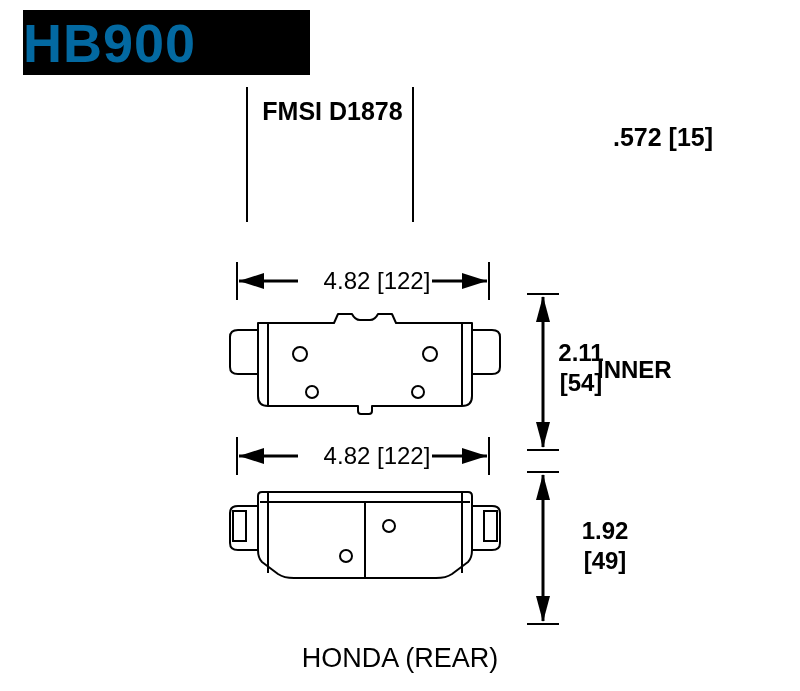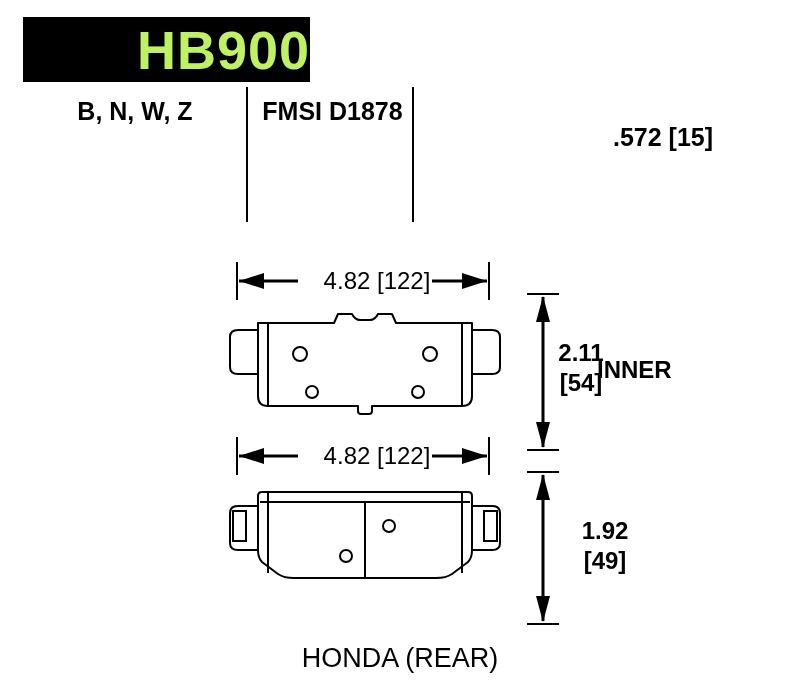--- a/index.html
+++ b/index.html
@@ -5,23 +5,23 @@
   html,body{margin:0;padding:0;background:#fff;}
   .canvas{
     position:relative;
     width:800px;height:691px;
     background:#ffffff;
     font-family:"Liberation Sans", sans-serif;
     color:#000;
     overflow:hidden;
   }
   .part-box{
-    position:absolute;left:23px;top:17px;width:287px;height:65px;
-    background:#000;color:#bef264;
-    display:flex;align-items:center;justify-content:flex-end;
+    position:absolute;left:23px;top:10px;width:287px;height:65px;
+    background:#000;color:#0369a1;
+    display:flex;align-items:center;justify-content:flex-start;
   }
   .part-box span{
     font-size:54px;font-weight:800;letter-spacing:1px;line-height:1;
   }
   .hdr{
     position:absolute;top:96px;height:30px;
     font-size:25px;font-weight:700;line-height:30px;text-align:center;
     white-space:nowrap;
   }
   .hdr.compounds{left:50px;width:170px;}
@@ -58,21 +58,20 @@
 </style>
 </head>
 <body>
 
 <div class="canvas">
 
   <div class="part-box">
     <span>HB900</span>
   </div>
 
-  <div class="hdr compounds">B, N, W, Z</div>
   <div class="vline v1"></div>
   <div class="hdr fmsi">FMSI D1878</div>
   <div class="vline v2"></div>
   <div class="hdr thickness">.572 [15]</div>
 
   <div class="hdim" style="top:262px;">
     <svg width="278" height="38" viewBox="0 0 278 38">
       <line class="ln" x1="11" y1="0" x2="11" y2="38" stroke-width="2"></line>
       <line class="ln" x1="263" y1="0" x2="263" y2="38" stroke-width="2"></line>
       <line class="ln" x1="13" y1="19" x2="72" y2="19" stroke-width="3"></line>

